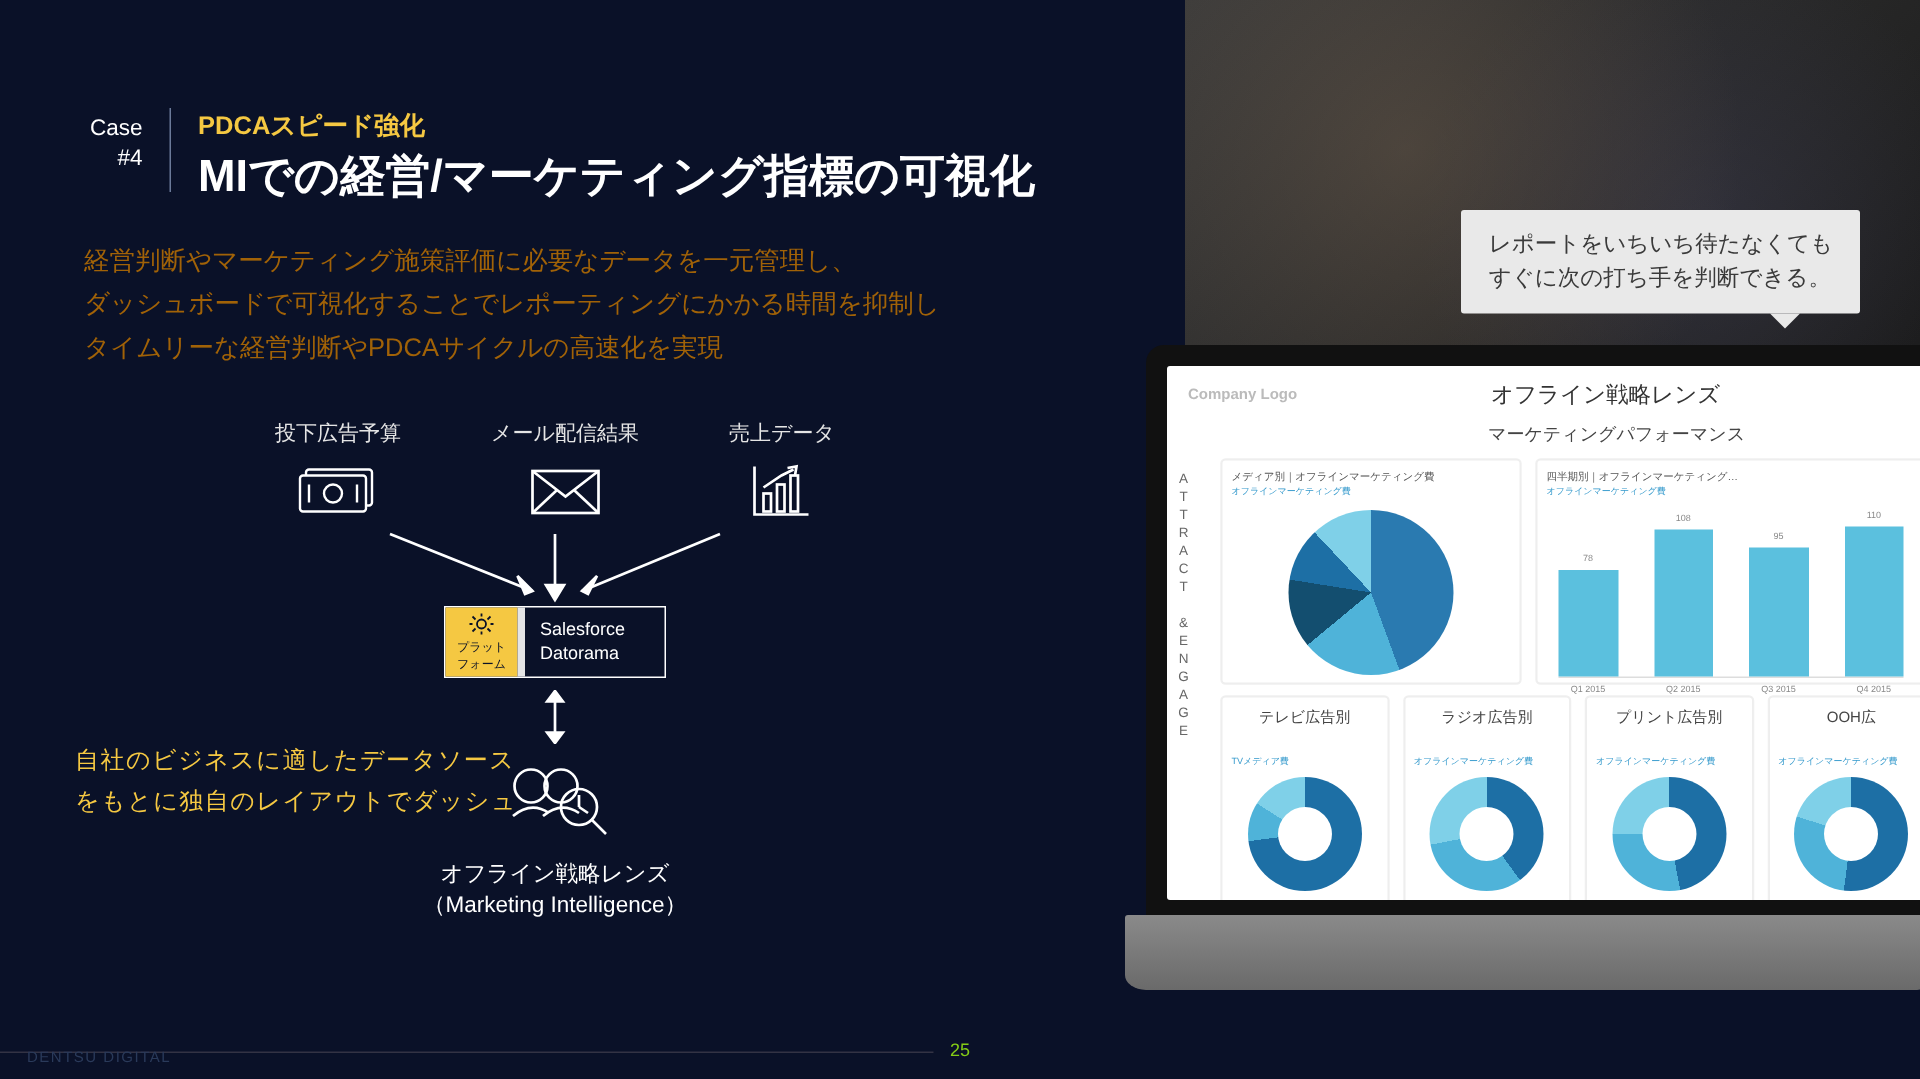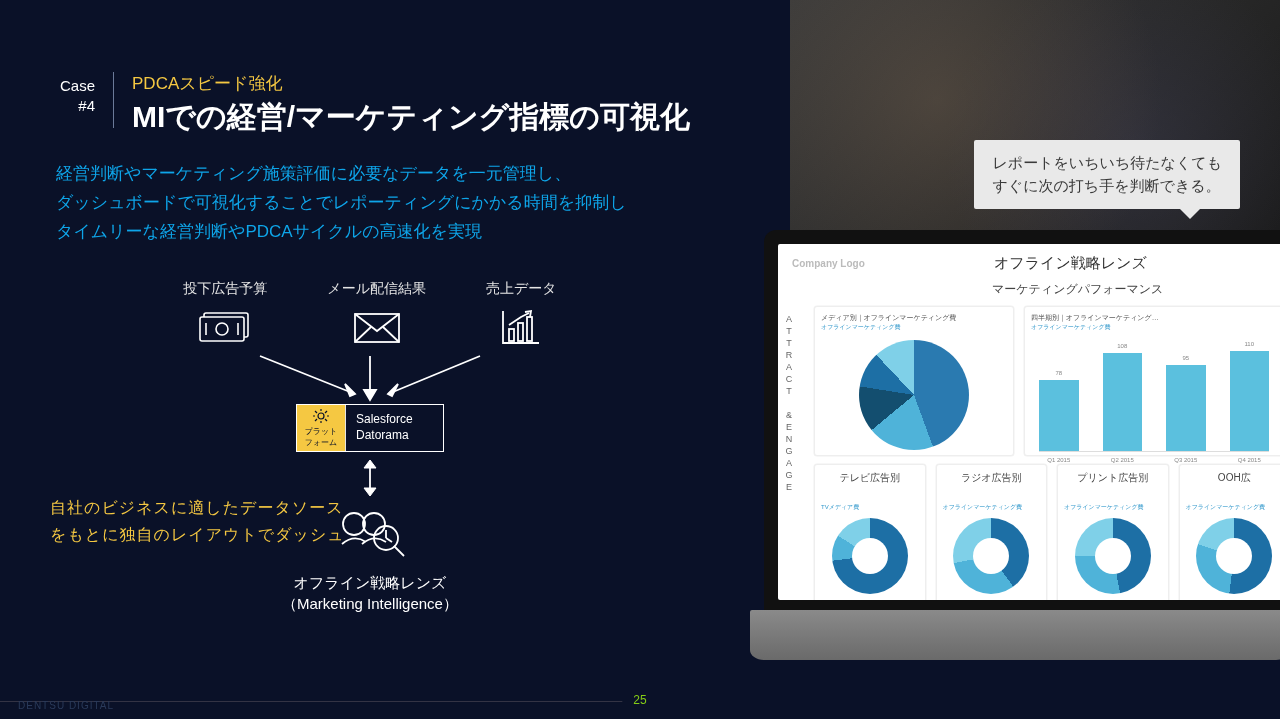--- a/index.html
+++ b/index.html
@@ -7,34 +7,34 @@
   .slide { width:1280px; height:719px; background:#0a1128; color:#fff; position:relative; }
 
   .bg-photo { position:absolute; right:0; top:0; width:490px; height:250px; background:linear-gradient(135deg,#3a3a3a 0%,#1a1a1a 100%); }
   .bg-photo::before{content:"";position:absolute;inset:0;background:radial-gradient(circle at 30% 40%,rgba(120,100,80,.4),transparent 60%),radial-gradient(circle at 70% 60%,rgba(60,60,80,.5),transparent 50%);}
   .speech { position:absolute; right:40px; top:140px; background:#e9e9e9; color:#3a3a3a; padding:12px 18px; font-size:15px; border-radius:2px; line-height:1.5; }
   .speech::after{content:"";position:absolute;bottom:-10px;right:40px;border:10px solid transparent;border-top-color:#e9e9e9;border-bottom:none;}
 
   .case-hdr { position:absolute; left:60px; top:72px; display:flex; align-items:flex-start; gap:18px; }
   .case-num { text-align:right; font-size:15px; line-height:1.3; padding-top:4px;}
   .vline { width:1px; height:56px; background:#6b7a99; }
-  .sub { color:#f5c842; font-size:17px; font-weight:400; }
+  .sub { color:#f5c842; font-size:17px; font-weight:700; }
   .title { color:#fff; font-size:30px; font-weight:600; margin-top:2px;}
-  .para { position:absolute; left:56px; top:160px; font-size:17px; line-height:1.7; color:#0ea5e9; }
+  .para { position:absolute; left:56px; top:160px; font-size:17px; line-height:1.7; color:#a16207; }
 
   .diagram { position:absolute; left:50px; top:280px; width:640px; }
   .sources { display:flex; gap:60px; justify-content:center; }
   .src { text-align:center; font-size:14px; color:#e5e5e5; }
   .ico-box { width:60px; height:42px; margin:8px auto 0; display:flex; align-items:center; justify-content:center; }
   .arrows { position:relative; height:50px; margin-top:6px; }
   .arrows svg{display:block;margin:0 auto;}
   .sf-box { display:flex; margin:0 auto; width:148px; border:1px solid #fff; }
   .sf-left{width:48px;background:#f5c842;color:#0a1128;font-size:8px;text-align:center;display:flex;flex-direction:column;align-items:center;justify-content:center;gap:1px;padding:3px 0;}
   .sf-left svg{margin-bottom:1px;}
-  .sf-right{flex:1;border-left:1px solid #e5e5e5;font-size:12px;display:flex;flex-direction:column;justify-content:center;padding:5px 10px;line-height:1.3;}
+  .sf-right{flex:1;border-left:5px solid #e5e5e5;font-size:12px;display:flex;flex-direction:column;justify-content:center;padding:5px 10px;line-height:1.3;}
   .updown{display:block;margin:8px auto;}
   .dash-ico{display:flex;justify-content:center;}
   .dash-label{text-align:center;font-size:15px;margin-top:10px;line-height:1.4;}
 
   .note { position:absolute; left:50px; top:494px; font-size:16px; color:#f5c842; line-height:1.7; letter-spacing:1px;}
 
   .laptop { position:absolute; right:-10px; top:230px; width:540px; height:430px; }
   .lap-body{position:absolute;bottom:0;left:0;right:0;height:50px;background:linear-gradient(#8a8a8a,#6a6a6a);border-radius:2px 2px 14px 14px/2px 2px 10px 10px;}
   .lap-screen{position:absolute;top:0;left:14px;right:0;bottom:46px;background:#111;border-radius:12px 0 0 0;padding:14px 0 14px 14px;}
   .screen-in{background:#fff;width:100%;height:100%;border-radius:2px 0 0 2px;color:#333;padding:10px 0 10px 14px;overflow:hidden;position:relative;}

